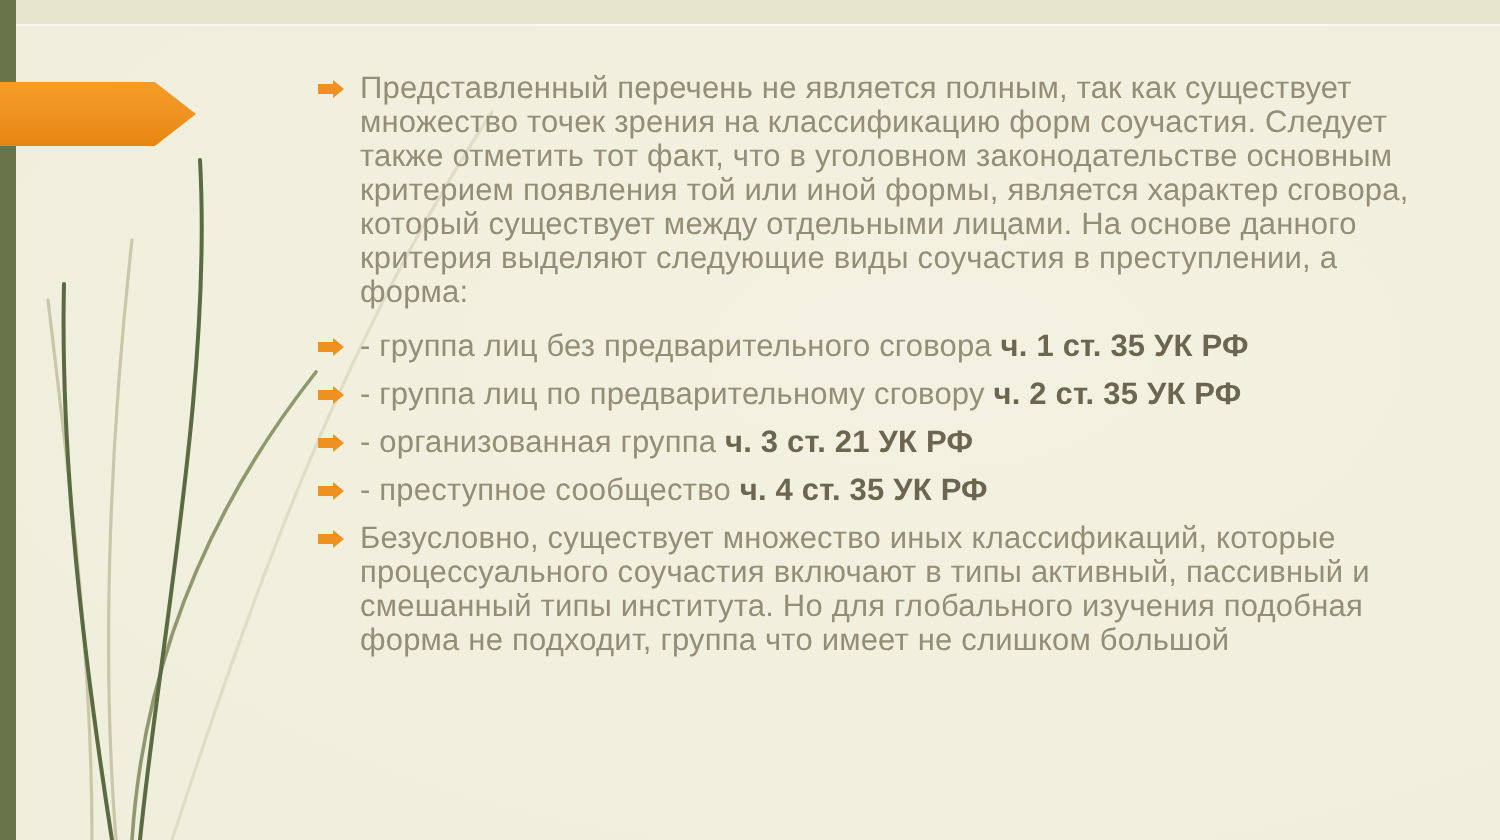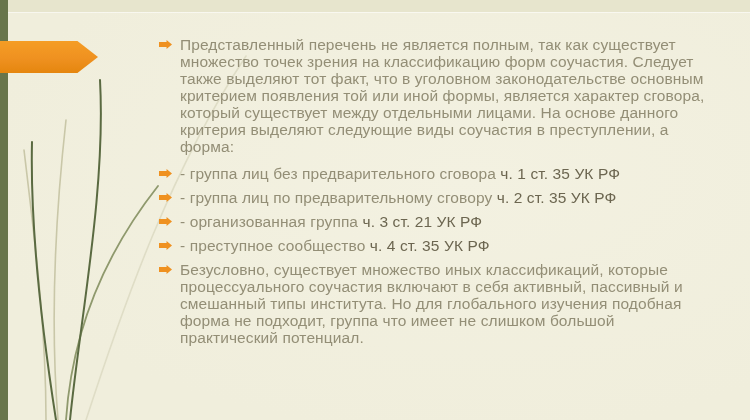--- a/index.html
+++ b/index.html
@@ -38,21 +38,21 @@
   }
   .block{position:relative;padding-left:22px;}
   .para1{margin-bottom:10px;}
   .item{margin-bottom:7px;}
   .line{line-height:17px;white-space:nowrap;}
   .marker{
     position:absolute;left:1px;top:4px;width:13px;height:9px;
     background:var(--arrow,#ef9120);
     clip-path:polygon(0 22%, 58% 22%, 58% 0, 100% 50%, 58% 100%, 58% 78%, 0 78%);
   }
-  .ref{color:var(--text-bold,#6c6650);font-weight:normal;}
+  .ref{color:var(--text-bold,#6c6650);font-weight:bold;}
 </style>
 </head>
 <body>
 
 <div class="slide">
 
   <div class="top-band"></div>
 
   <svg class="grass" width="260" height="420" viewBox="0 0 260 420">
     <path class="g-faint" d="M86,420 C 125,300 172,168 246,56"></path>
@@ -65,21 +65,21 @@
 
   <div class="accent-bar"></div>
   <div class="title-arrow"></div>
 
   <div class="content">
 
     <div class="block para1">
       <span class="marker"></span>
       <div class="line">Представленный перечень не является полным, так как существует</div>
       <div class="line">множество точек зрения на классификацию форм соучастия. Следует</div>
-      <div class="line">также выделяют тот факт, что в уголовном законодательстве основным</div>
+      <div class="line">также отметить тот факт, что в уголовном законодательстве основным</div>
       <div class="line">критерием появления той или иной формы, является характер сговора,</div>
       <div class="line">который существует между отдельными лицами. На основе данного</div>
       <div class="line">критерия выделяют следующие виды соучастия в преступлении, а</div>
       <div class="line">форма:</div>
     </div>
 
     <div class="block item">
       <span class="marker"></span>
       <div class="line"><span>- группа лиц без предварительного сговора </span><span class="ref">ч. 1 ст. 35 УК РФ</span></div>
     </div>
@@ -95,20 +95,19 @@
     </div>
 
     <div class="block item">
       <span class="marker"></span>
       <div class="line"><span>- преступное сообщество </span><span class="ref">ч. 4 ст. 35 УК РФ</span></div>
     </div>
 
     <div class="block para2">
       <span class="marker"></span>
       <div class="line">Безусловно, существует множество иных классификаций, которые</div>
-      <div class="line">процессуального соучастия включают в себя активный, пассивный и</div>
+      <div class="line">процессуального соучастия включают в типы активный, пассивный и</div>
       <div class="line">смешанный типы института. Но для глобального изучения подобная</div>
       <div class="line">форма не подходит, группа что имеет не слишком большой</div>
-      <div class="line">практический потенциал.</div>
     </div>
 
   </div>
 </div>
 
 </body></html>

